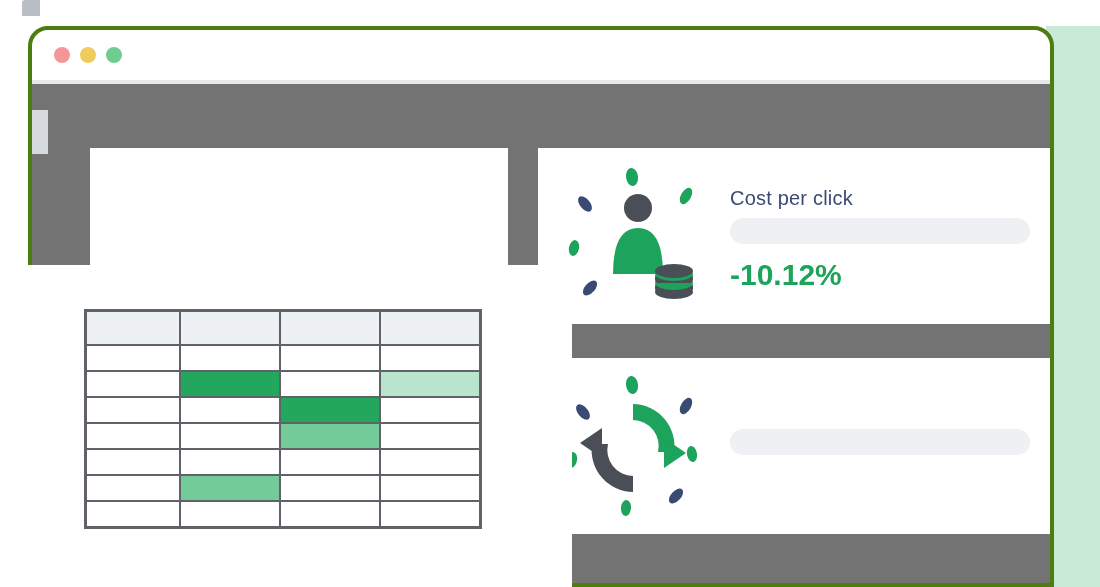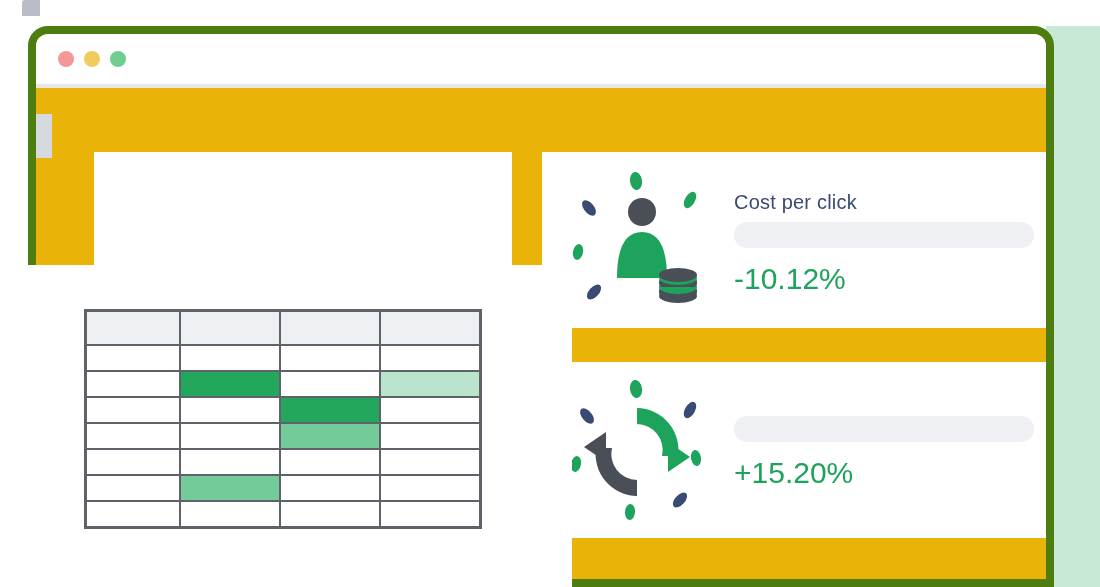--- a/index.html
+++ b/index.html
@@ -23,22 +23,22 @@
       left: 22px; top: 0;
       width: 18px; height: 16px;
       background: #b9bdc6;
       border-radius: 3px 0 0 0;
       z-index: 0;
     }
     .monitor {
       position: absolute;
       left: 28px; top: 26px;
       width: 1026px; height: 561px;
-      background: #eab308;
-      border: 8px solid #4d7c0f;
+      background: #737373;
+      border: 4px solid #4d7c0f;
       border-radius: 20px 20px 0 0;
       overflow: hidden;
       z-index: 1;
     }
     .titlebar {
       height: 54px;
       background: #fff;
       border-bottom: 4px solid #e6e8eb;
       display: flex;
       align-items: center;
@@ -94,21 +94,21 @@
     }
     .bar-placeholder {
       background: #eef0f3;
       height: 26px;
       border-radius: 13px;
       width: 100%;
       margin-bottom: 14px;
     }
     .metric-value {
       color: #1da35b;
-      font-weight: 400;
+      font-weight: 700;
       font-size: 30px;
     }
     
     .sheet-panel {
       position: absolute;
       left: 0; top: 265px;
       width: 572px; height: 322px;
       background: #fff;
       z-index: 5;
       box-shadow: 0 0 0 0 rgba(0,0,0,0);
@@ -198,21 +198,20 @@
           <polygon points="106,62 106,92 128,77" fill="#1da35b"></polygon>
           <path d="M75 116
                    A42 42 0 0 1 34 68
                    L50 68
                    A26 26 0 0 0 75 100 Z" fill="#4a4e57"></path>
           <polygon points="44,82 44,52 22,67" fill="#4a4e57"></polygon>
         </svg>
       </div>
       <div class="metric-text">
         <div class="bar-placeholder"></div>
-        <div class="metric-value">+15.20%</div>
       </div>
     </div>
 
   </div>
 </div>
 
 <div class="sheet-panel">
   <div class="sheet">
     <div class="row header">
       <div class="cell c0"></div>

